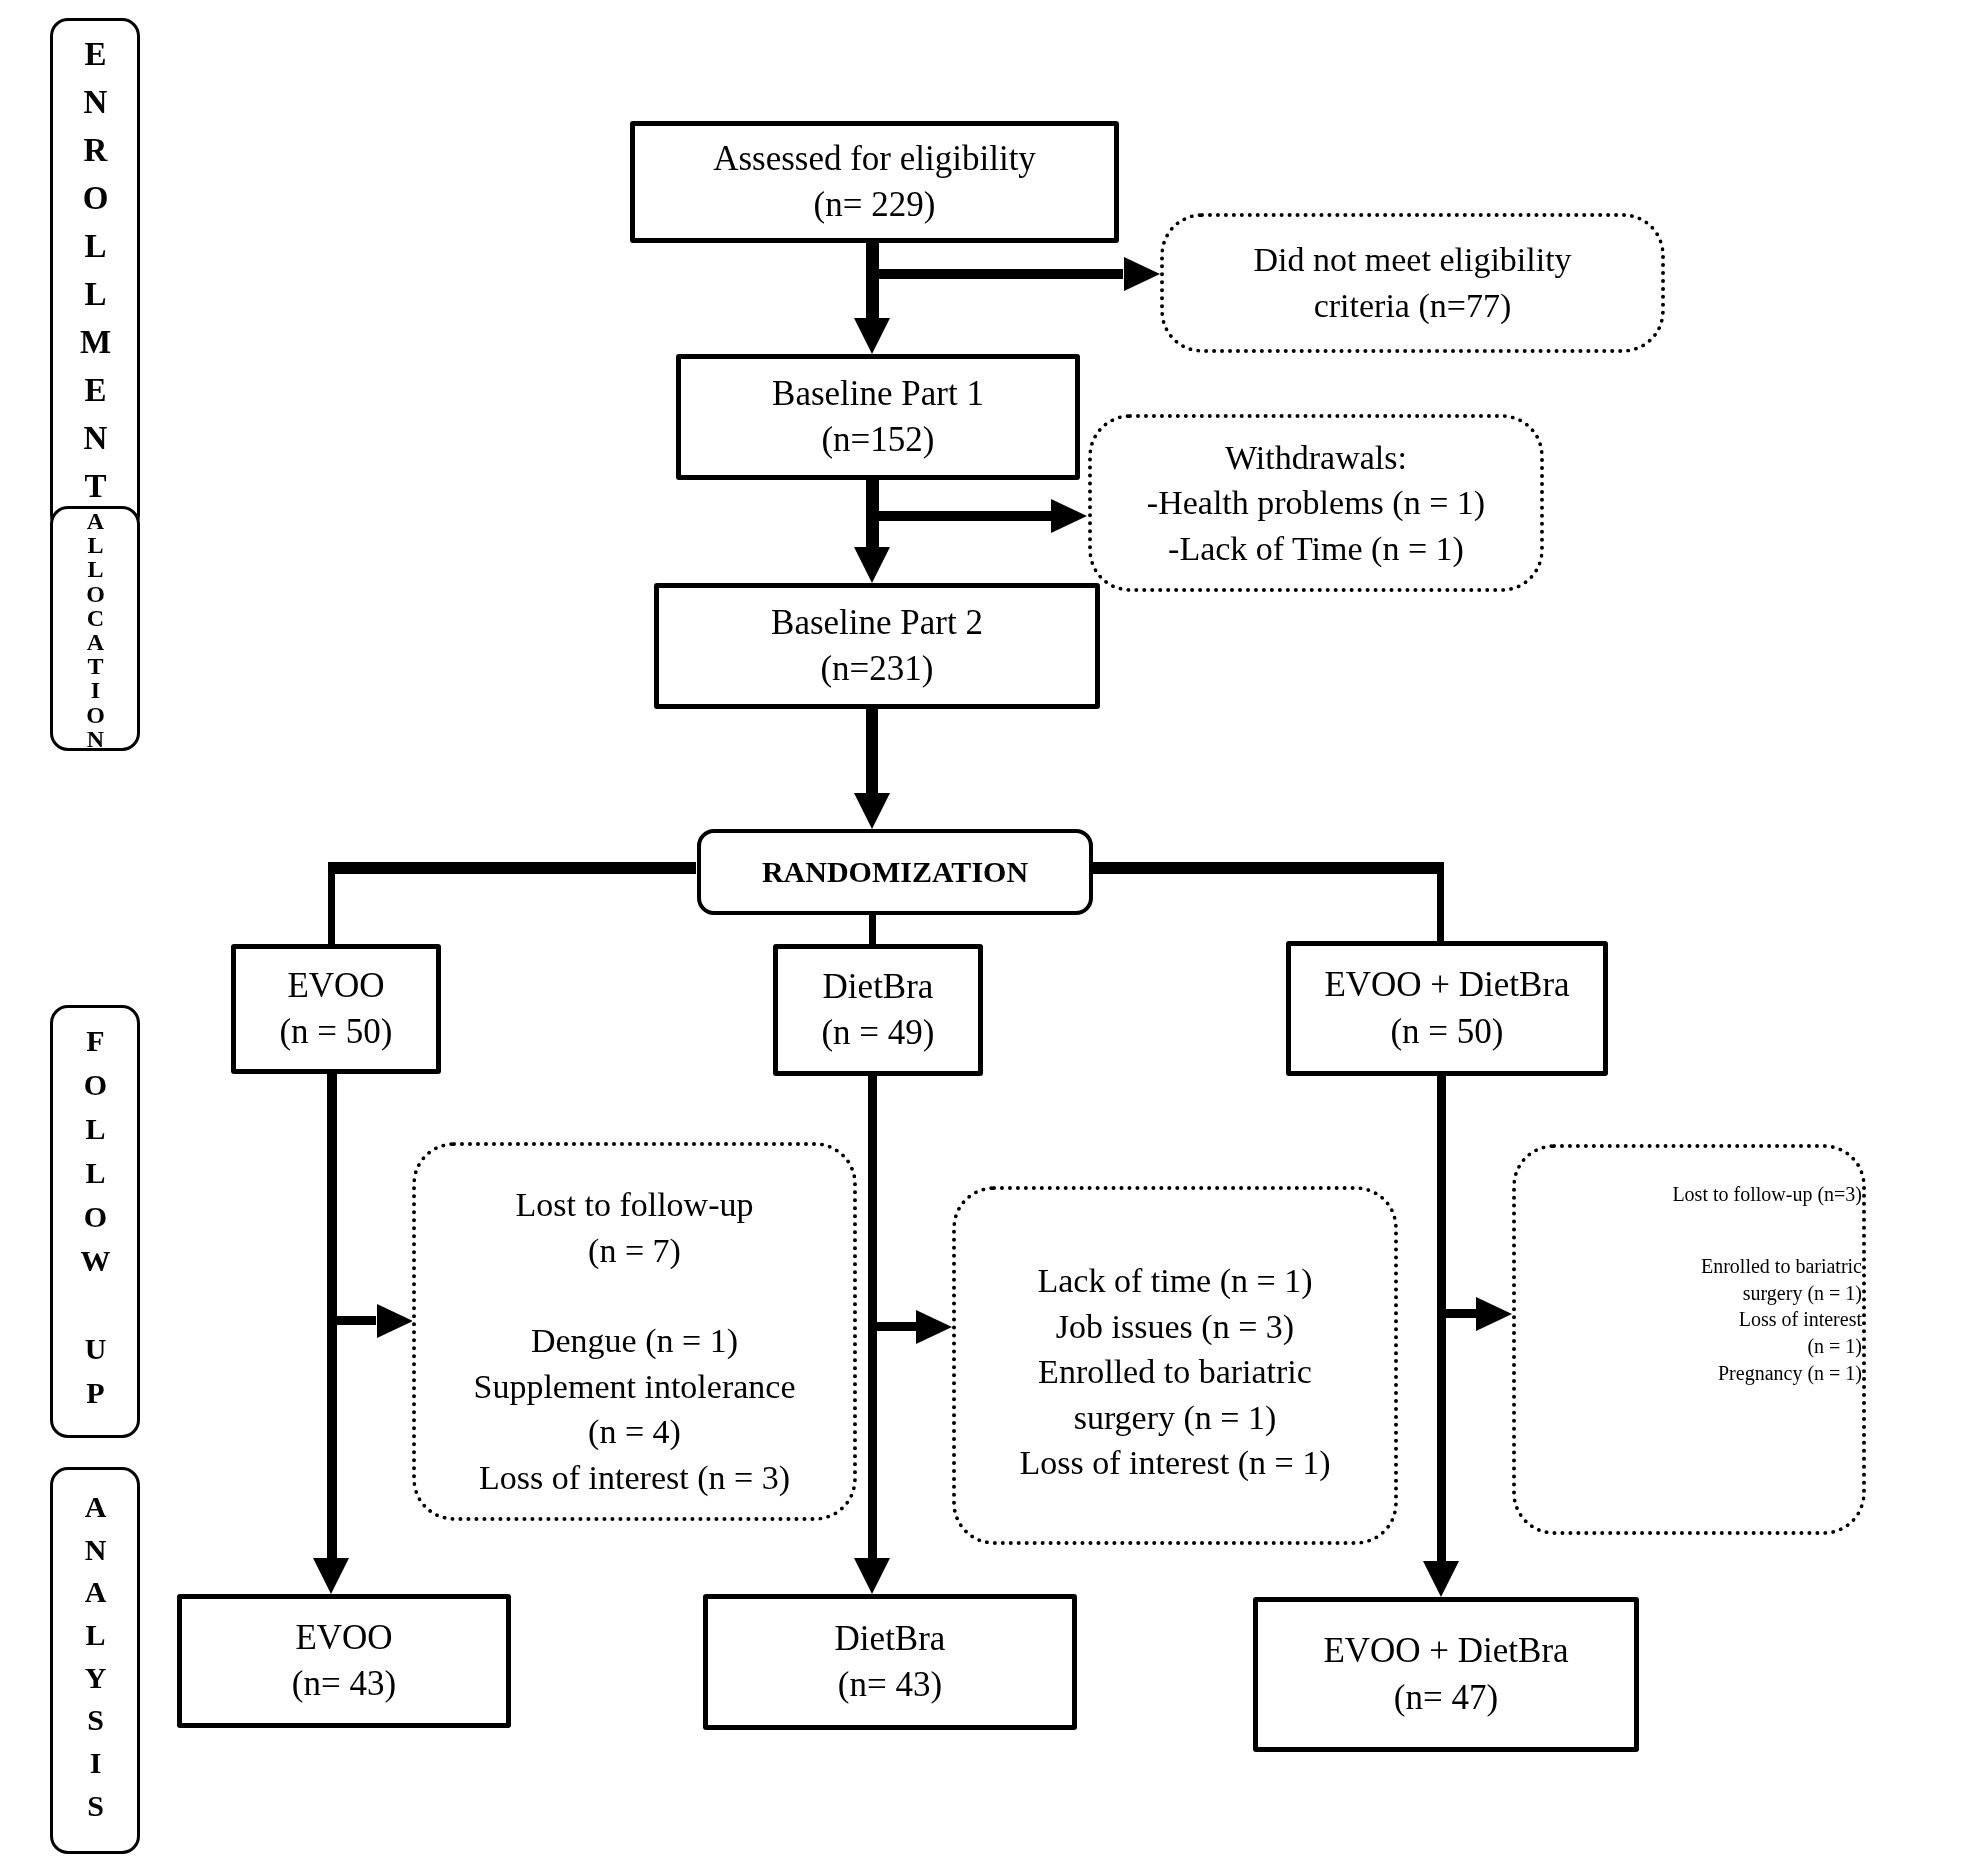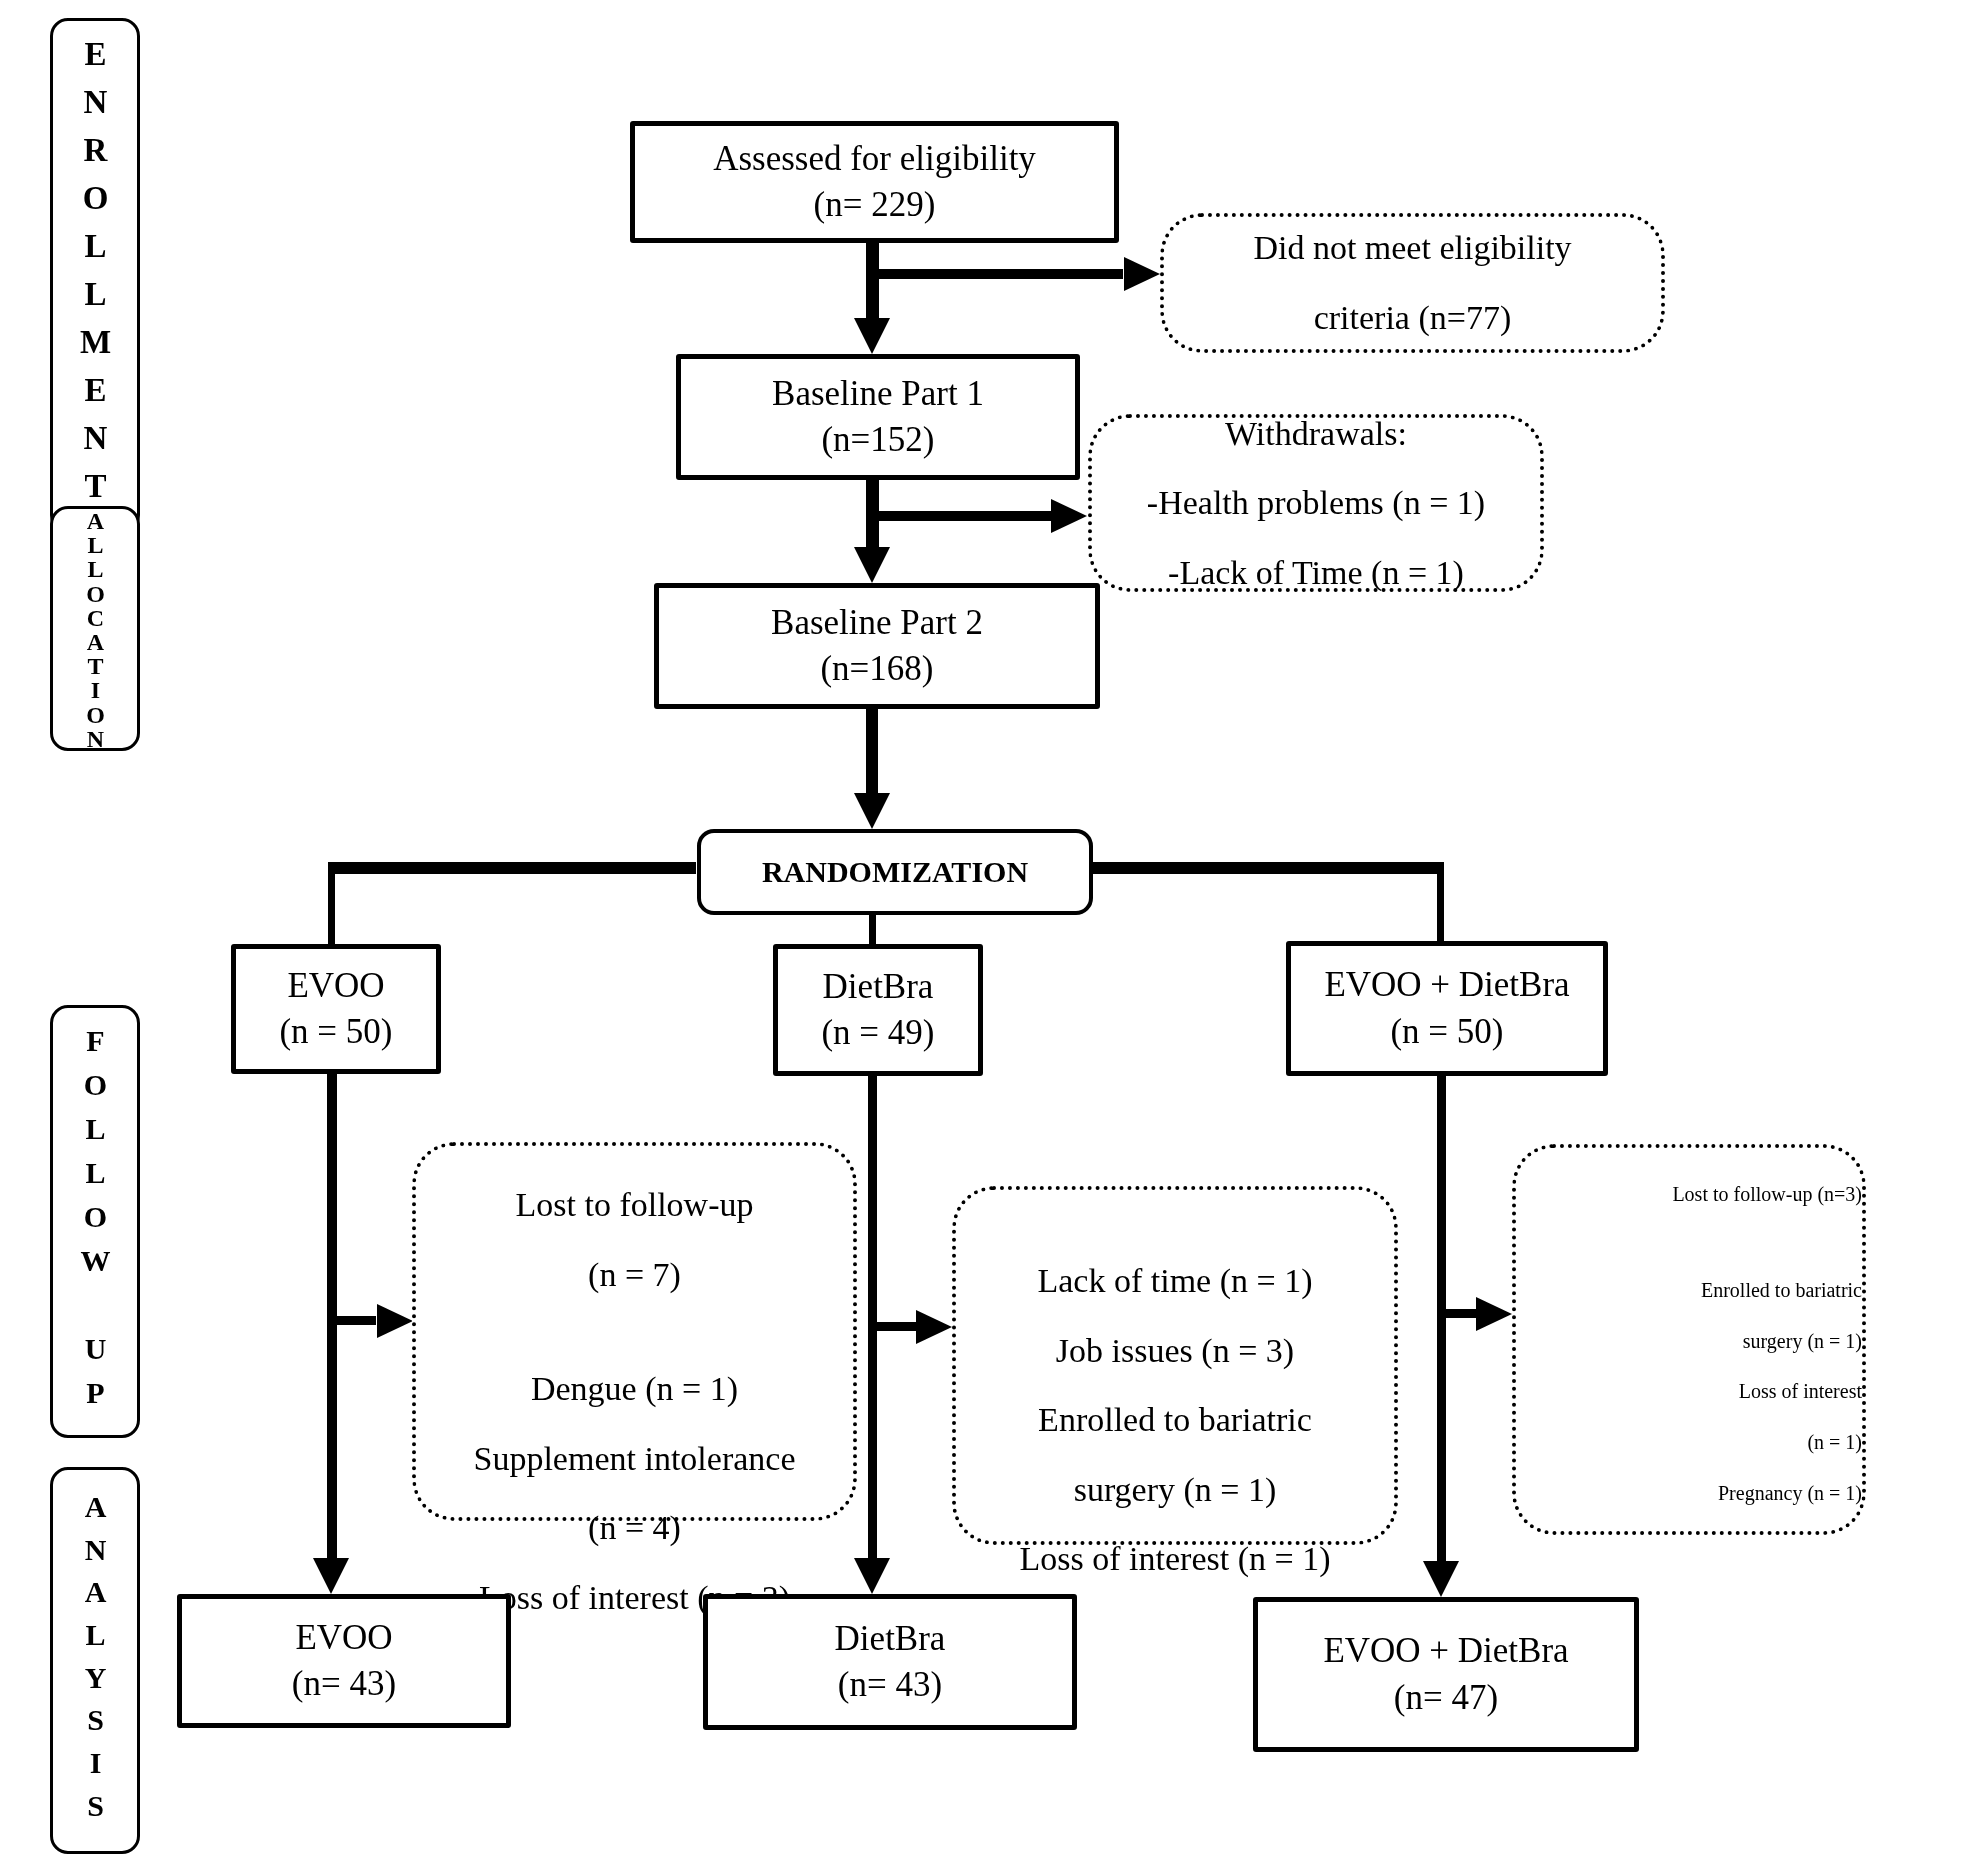--- a/index.html
+++ b/index.html
@@ -45,21 +45,20 @@
     font-size:35px;
     line-height:1.32;
   }
   .solid{border:5.5px solid #000;border-radius:3px;}
   .dotted{
     border:4.2px dotted #000;
     border-radius:42px;
     justify-content:flex-start;
     font-size:34px;
     line-height:1.34;
-    gap:24px;
   }
   .dotted .reason-block{margin-top:45px;}
 
   #box-assessed{left:630px;top:121px;width:479px;height:112px;}
   #box-not-eligible{left:1160px;top:213px;width:497px;height:132px;justify-content:center;}
   #box-baseline1{left:676px;top:354px;width:394px;height:116px;}
   #box-withdrawals{left:1088px;top:414px;width:448px;height:170px;justify-content:center;}
   #box-baseline2{left:654px;top:583px;width:436px;height:116px;}
   #box-randomization{left:697px;top:829px;width:388px;height:78px;font-weight:bold;font-size:30px;border-radius:17px;border-width:4.8px;}
   #box-arm-evoo{left:231px;top:944px;width:200px;height:120px;}
@@ -171,21 +170,21 @@
   </div>
 
   <div class="box dotted" id="box-withdrawals">
     <div>Withdrawals:</div>
     <div>-Health problems (n = 1)</div>
     <div>-Lack of Time (n = 1)</div>
   </div>
 
   <div class="box solid" id="box-baseline2">
     <div>Baseline Part 2</div>
-    <div>(n=168)</div>
+    <div>(n=231)</div>
   </div>
 
   <div class="box solid" id="box-randomization">
     <div>RANDOMIZATION</div>
   </div>
 
   <div class="box solid" id="box-arm-evoo">
     <div>EVOO</div>
     <div>(n = 50)</div>
   </div>

